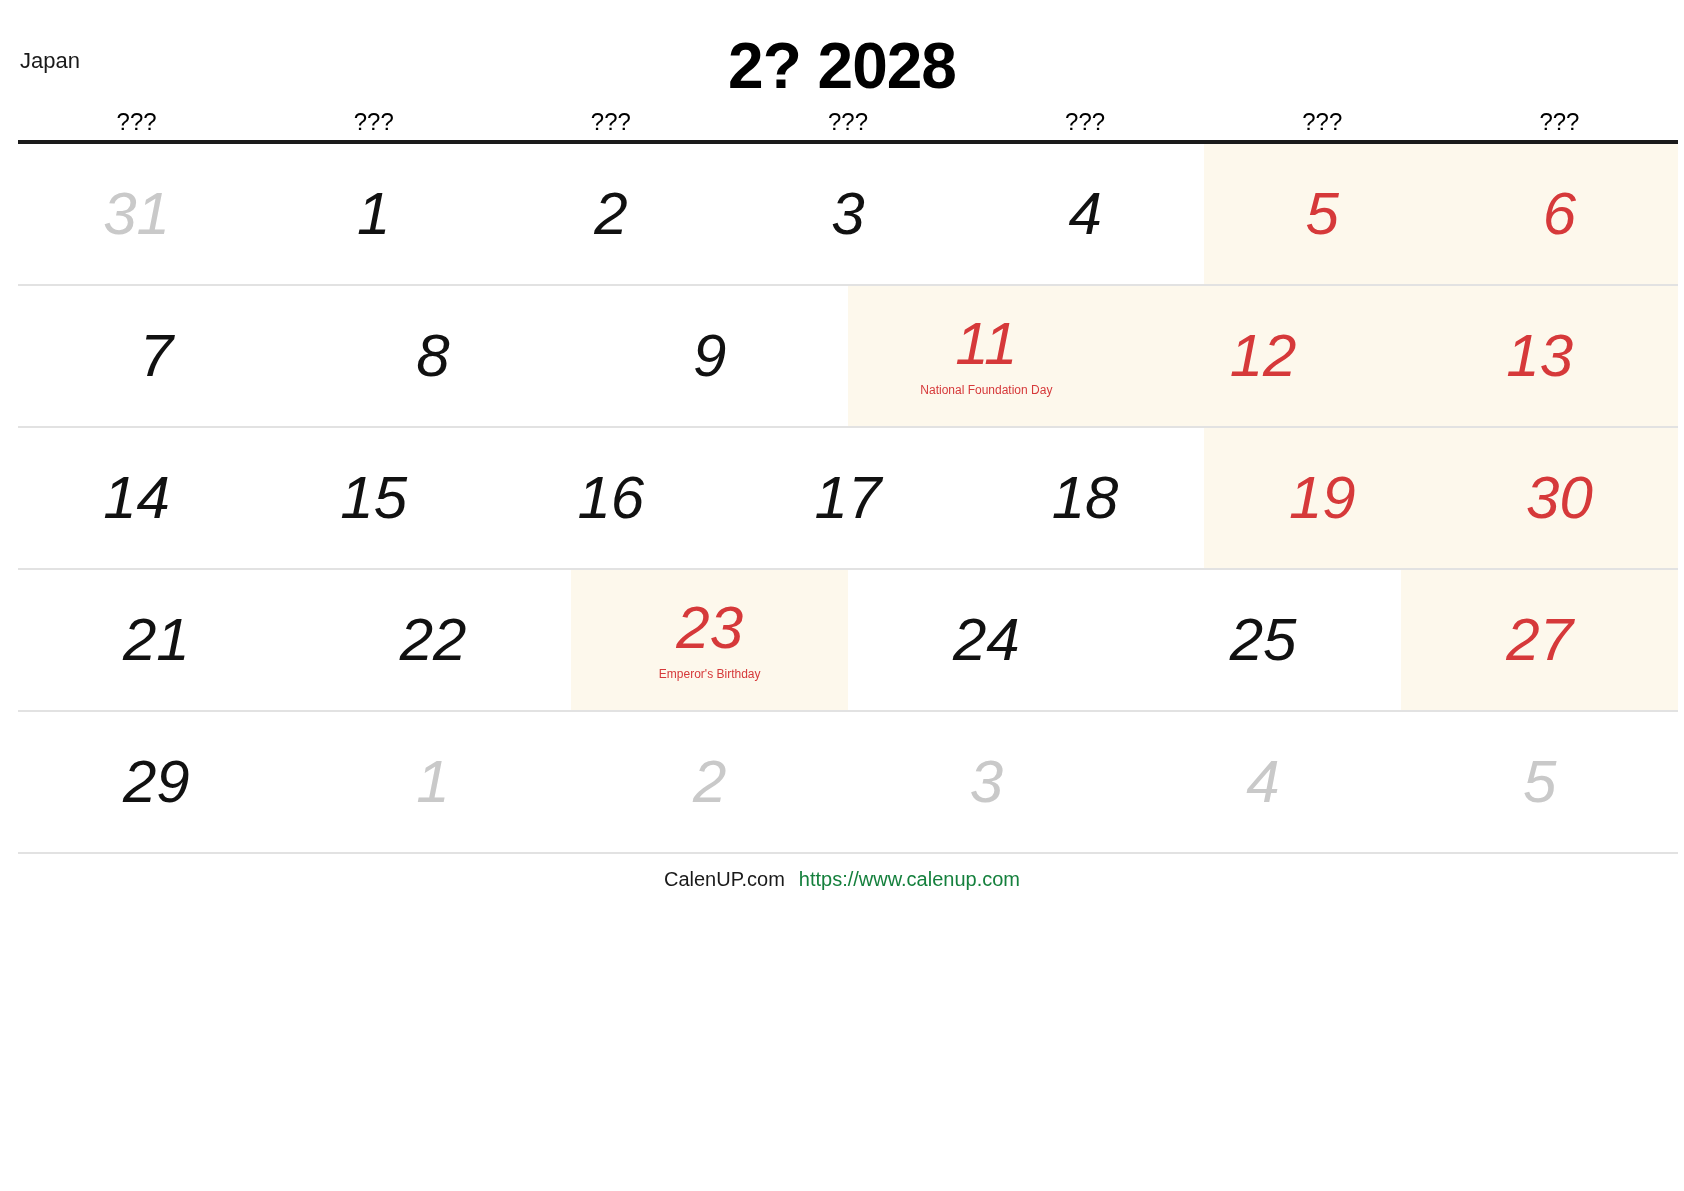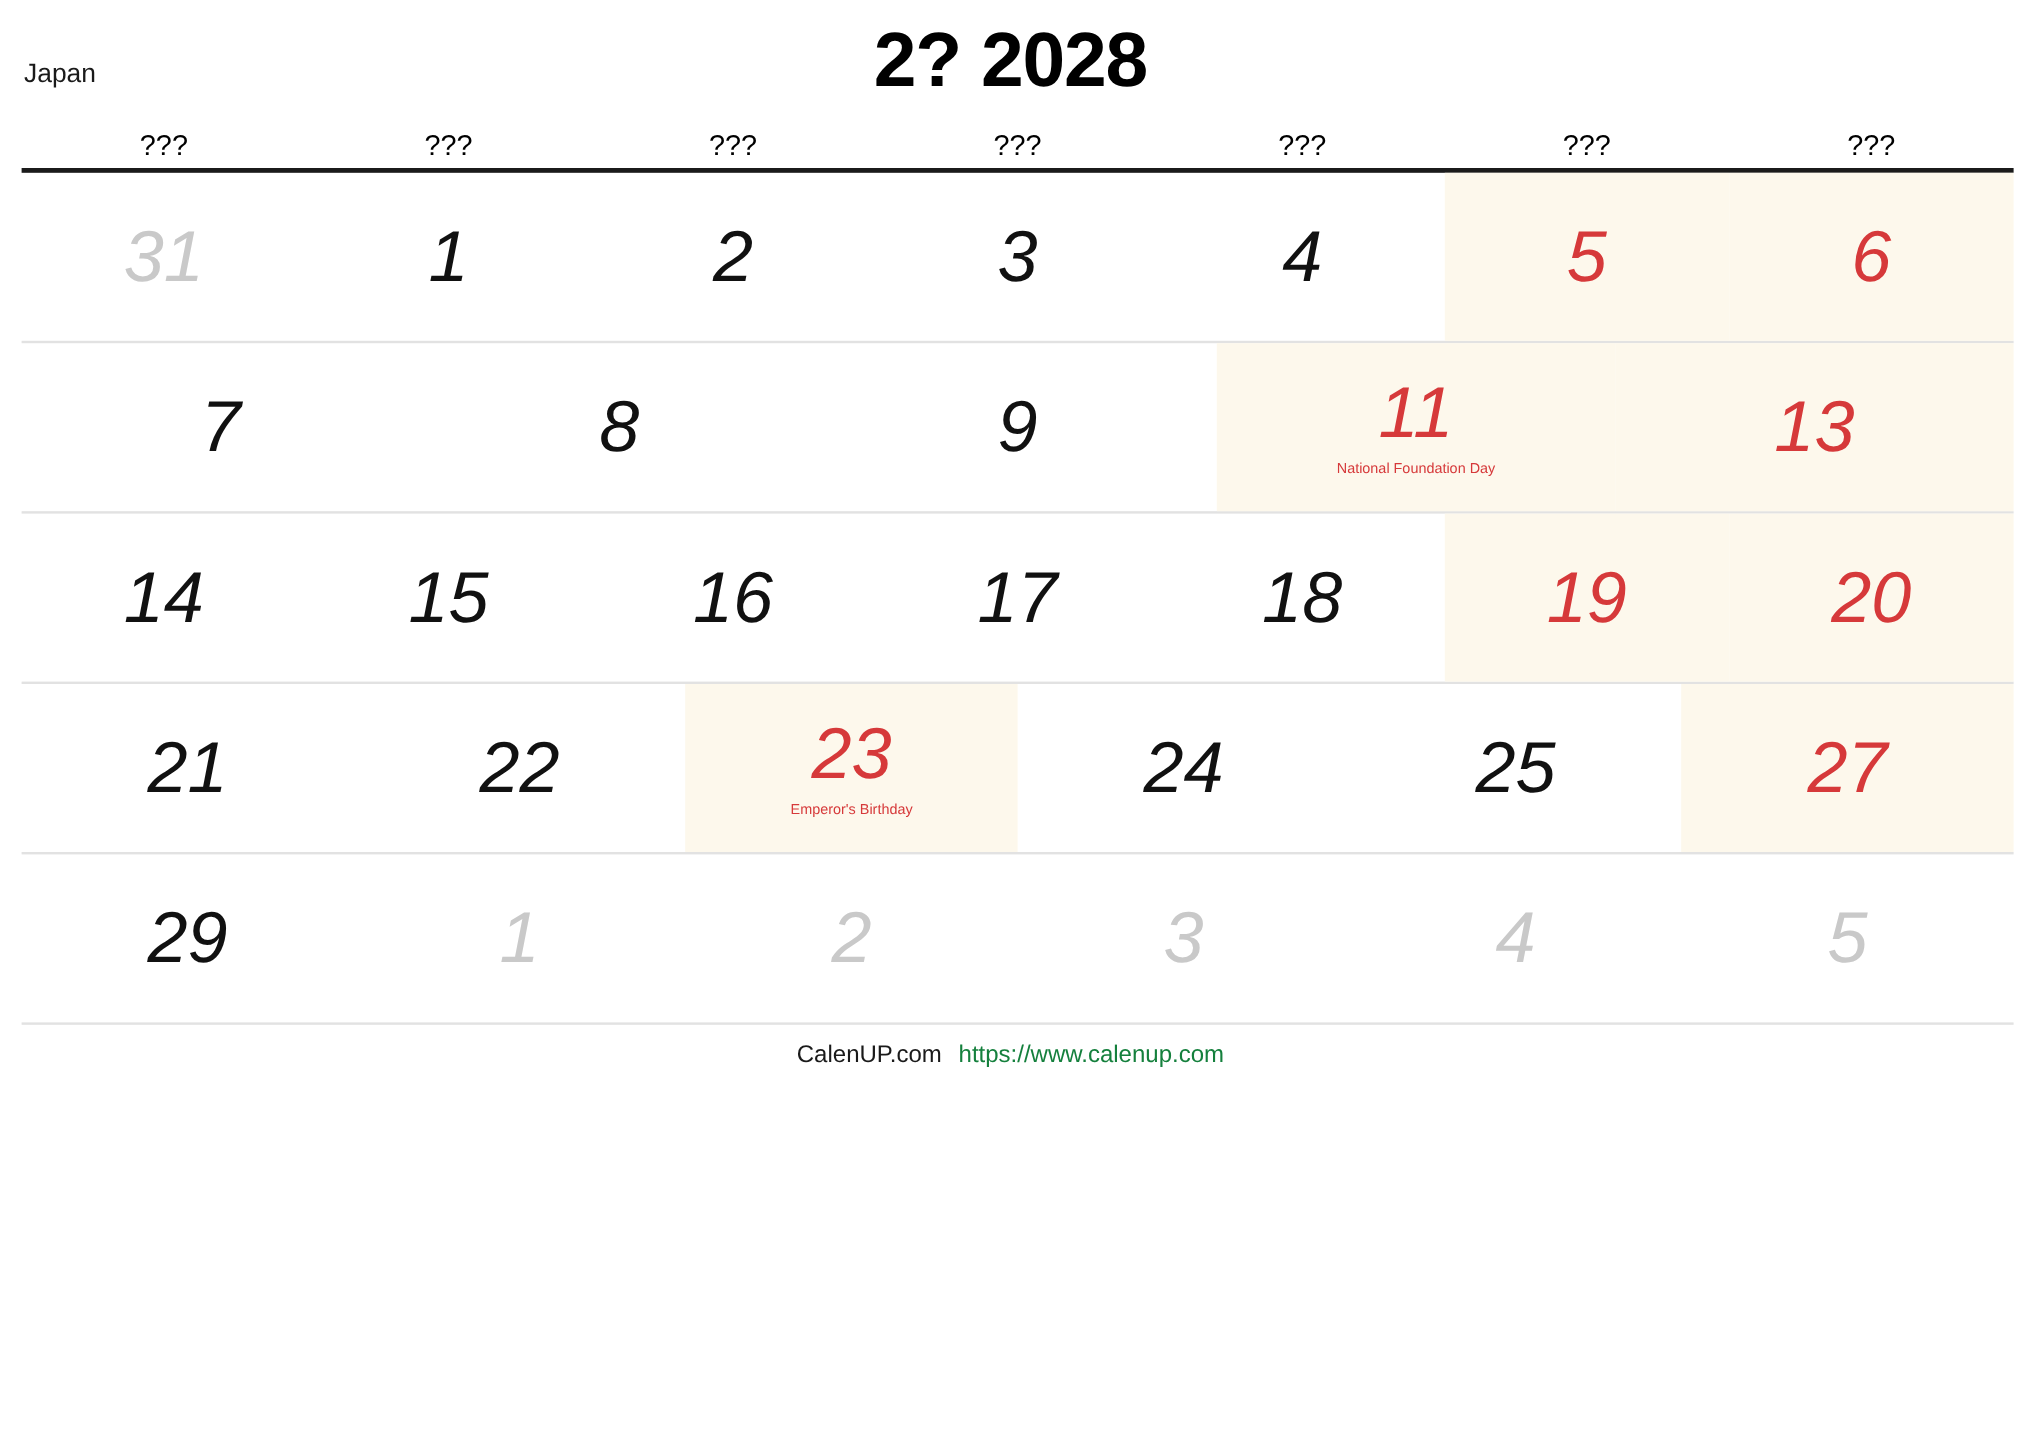--- a/index.html
+++ b/index.html
@@ -32,21 +32,21 @@
     top: 50px;
     font-size: 22px;
     line-height: 1;
     color: #1a1a1a;
     white-space: nowrap;
   }
   .month-title {
     position: absolute;
     left: 0;
     right: 0;
-    top: 18px;
+    top: 34px;
     text-align: center;
     font-size: 64px;
     font-weight: bold;
     letter-spacing: -1px;
     line-height: 1.02;
     color: #000000;
   }
 
   
   .calendar {
@@ -195,20 +195,23 @@
             <div class="day-num">8</div>
           </div>
           <div class="day-cell">
             <div class="day-num">9</div>
           </div>
           <div class="day-cell holiday red">
             <div class="day-num">11</div>
             <div class="holiday-name">National Foundation Day</div>
           </div>
           <div class="day-cell weekend red">
+            <div class="day-num">12</div>
+          </div>
+          <div class="day-cell weekend red">
             <div class="day-num">13</div>
           </div>
         </div>
         <div class="week-row">
           <div class="day-cell">
             <div class="day-num">14</div>
           </div>
           <div class="day-cell">
             <div class="day-num">15</div>
           </div>
@@ -218,21 +221,21 @@
           <div class="day-cell">
             <div class="day-num">17</div>
           </div>
           <div class="day-cell">
             <div class="day-num">18</div>
           </div>
           <div class="day-cell weekend red">
             <div class="day-num">19</div>
           </div>
           <div class="day-cell weekend red">
-            <div class="day-num">20</div>
+            <div class="day-num">30</div>
           </div>
         </div>
         <div class="week-row">
           <div class="day-cell">
             <div class="day-num">21</div>
           </div>
           <div class="day-cell">
             <div class="day-num">22</div>
           </div>
           <div class="day-cell holiday red">

